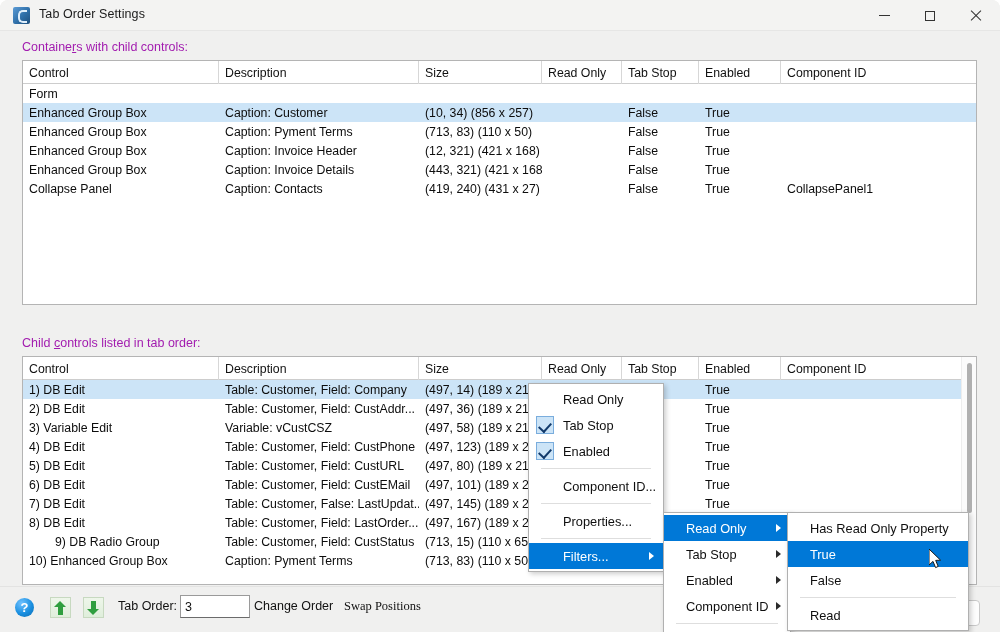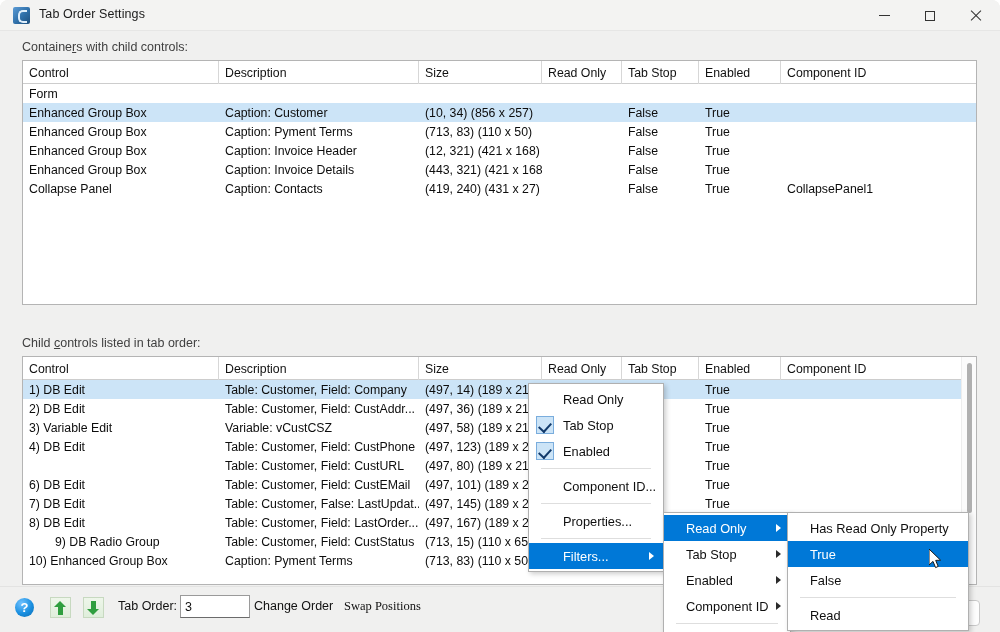--- a/index.html
+++ b/index.html
@@ -62,21 +62,21 @@
   .gl-close::before, .gl-close::after {
     content:""; position:absolute; left:-1px; top:5px;
     width:14px; height:1px; background:#333;
   }
   .gl-close::before { transform: rotate(45deg); }
   .gl-close::after  { transform: rotate(-45deg); }
 
   
   .sec-label {
     position: absolute;
-    font-size: 12.5px; color: #404040;
+    font-size: 12.5px; color: #a21caf;
     white-space: nowrap;
   }
   .sec-label u { text-decoration: underline; }
 
   
   .grid {
     position: absolute;
     background: #ffffff;
     border: 1px solid #b4b4b4;
     overflow: hidden;
@@ -381,20 +381,21 @@
         <div class="row">
           <div class="cell" style="left: 0px; width: 196px;">4) DB Edit</div>
           <div class="cell" style="left: 196px; width: 200px;">Table: Customer, Field: CustPhone</div>
           <div class="cell" style="left: 396px; width: 123px;">(497, 123) (189 x 21)</div>
           <div class="cell" style="left: 519px; width: 80px;"></div>
           <div class="cell" style="left: 599px; width: 77px;"></div>
           <div class="cell" style="left: 676px; width: 82px;">True</div>
           <div class="cell" style="left: 758px; width: 180px;"></div>
         </div>
         <div class="row">
+          <div class="cell" style="left: 0px; width: 196px;">5) DB Edit</div>
           <div class="cell" style="left: 196px; width: 200px;">Table: Customer, Field: CustURL</div>
           <div class="cell" style="left: 396px; width: 123px;">(497, 80) (189 x 21)</div>
           <div class="cell" style="left: 519px; width: 80px;"></div>
           <div class="cell" style="left: 599px; width: 77px;"></div>
           <div class="cell" style="left: 676px; width: 82px;">True</div>
           <div class="cell" style="left: 758px; width: 180px;"></div>
         </div>
         <div class="row">
           <div class="cell" style="left: 0px; width: 196px;">6) DB Edit</div>
           <div class="cell" style="left: 196px; width: 200px;">Table: Customer, Field: CustEMail</div>

